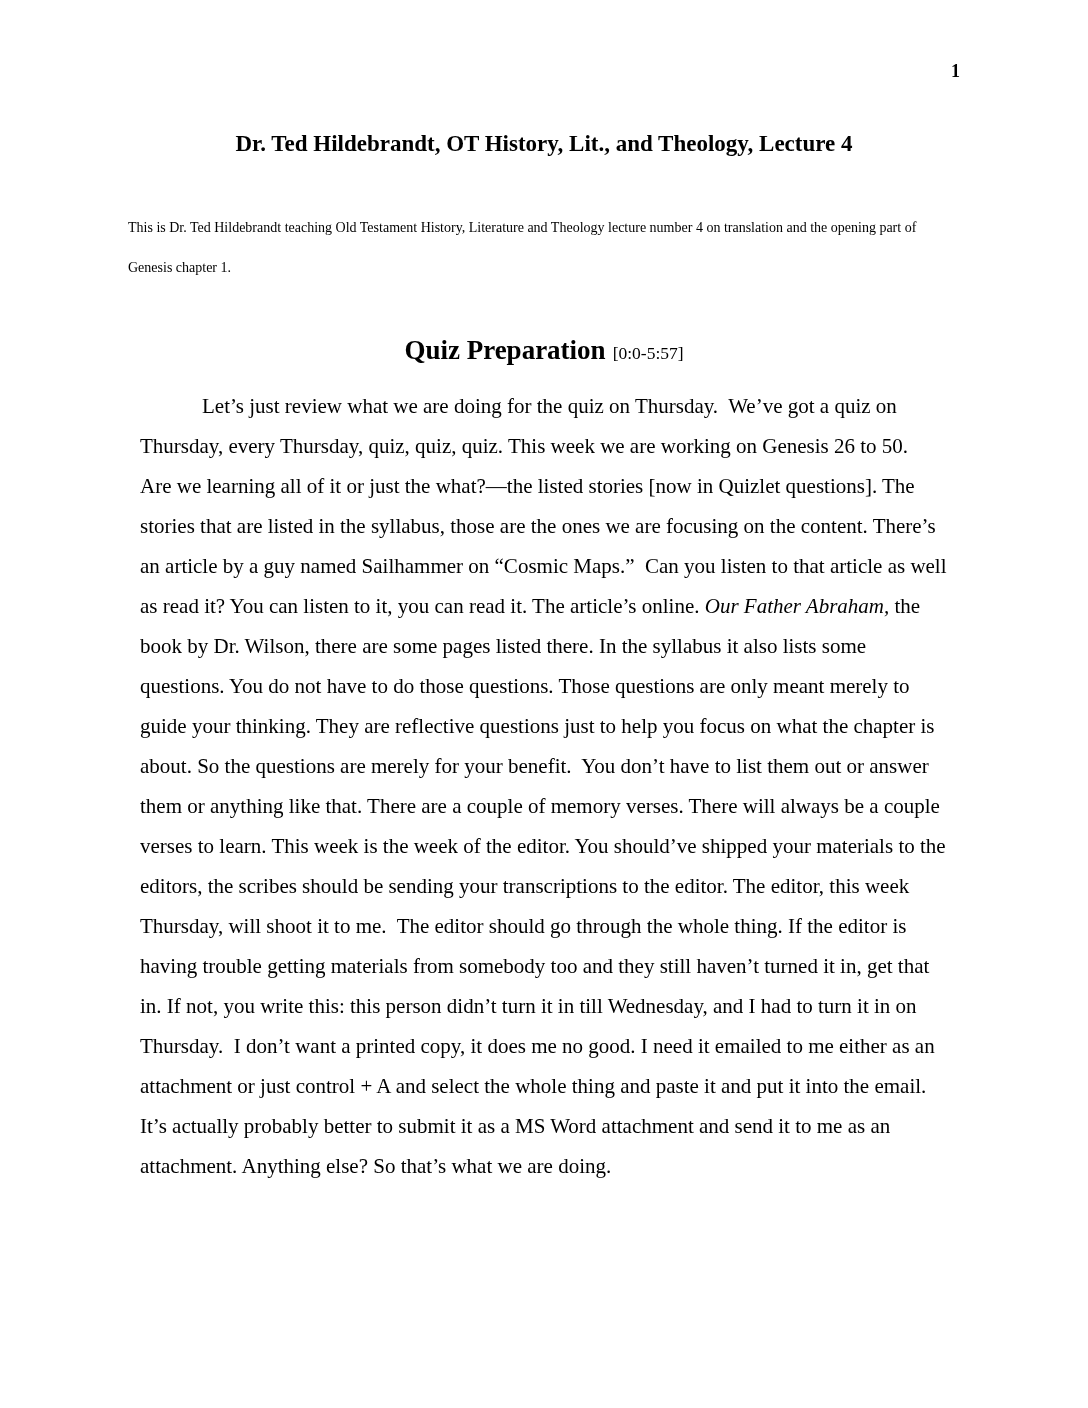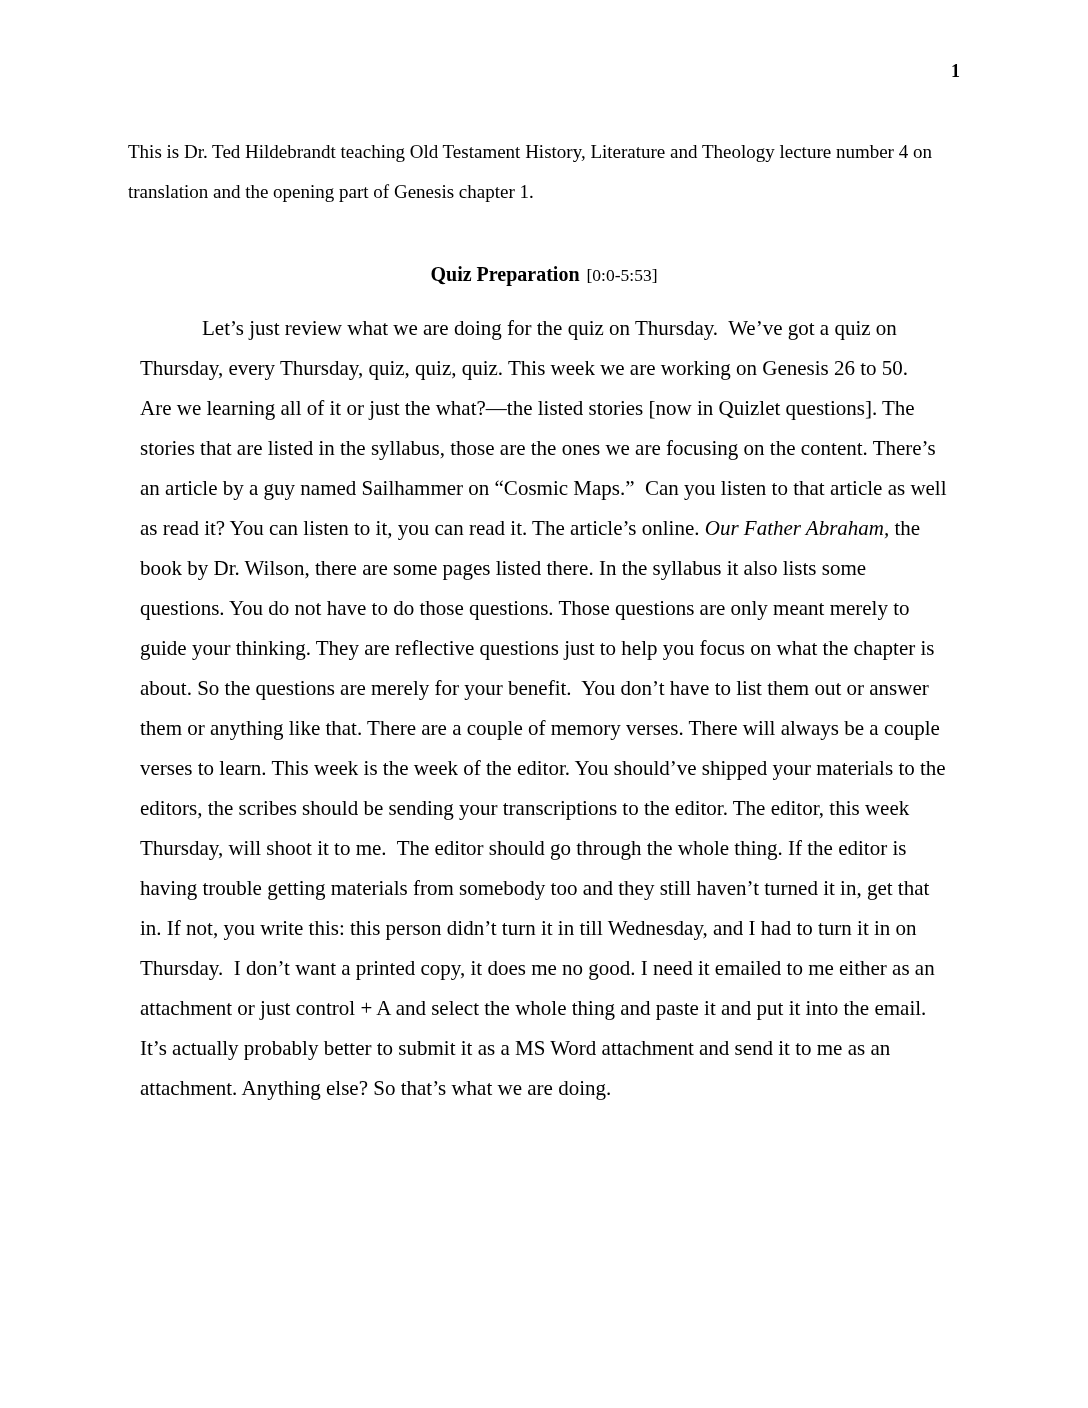--- a/index.html
+++ b/index.html
@@ -36,33 +36,33 @@
     font-weight: bold;
   }
   .copyright {
     margin-top: 12px;
     text-align: center;
     font-size: 17px;
     line-height: 22px;
   }
   .intro {
     margin: 48px 0 0 0;
-    font-size: 19px;
+    font-size: 14px;
     line-height: 40px;
     white-space: pre-wrap;
     text-align: left;
   }
   .section-heading {
     margin-top: 42px;
     text-align: center;
     line-height: 40px;
   }
   .section-heading .heading-bold {
     font-weight: bold;
-    font-size: 20px;
+    font-size: 27px;
   }
   .section-heading .timecode {
     font-size: 17.5px;
     margin-left: 7px;
   }
   .body-paragraph {
     margin: 12px;
     font-size: 21px;
     line-height: 40px;
     text-indent: 62px;
@@ -74,24 +74,25 @@
   }
 </style>
 </head>
 <body>
 
 <div class="page">
   <div class="content">
 
     <div class="page-number">1</div>
 
+    <h1 class="doc-title">Dr. Ted Hildebrandt, OT History, Lit., and Theology, Lecture 4</h1>
 
 
     <p class="intro">This is Dr. Ted Hildebrandt teaching Old Testament History, Literature and Theology lecture number 4 on translation and the opening part of Genesis chapter 1.</p>
 
     <div class="section-heading">
-      <span class="heading-bold">Quiz Preparation</span><span class="timecode">[0:0-5:53]</span>
+      <span class="heading-bold">Quiz Preparation</span><span class="timecode">[0:0-5:57]</span>
     </div>
 
     <p class="body-paragraph"><span>Let’s just review what we are doing for the quiz on Thursday.  We’ve got a quiz on Thursday, every Thursday, quiz, quiz, quiz. This week we are working on Genesis 26 to 50.  Are we learning all of it or just the what?—the listed stories [now in Quizlet questions]. The stories that are listed in the syllabus, those are the ones we are focusing on the content. There’s an article by a guy named Sailhammer on “Cosmic Maps.”  Can you listen to that article as well as read it? You can listen to it, you can read it. The article’s online. </span><em class="book-title">Our Father Abraham,</em><span> the book by Dr. Wilson, there are some pages listed there. In the syllabus it also lists some questions. You do not have to do those questions. Those questions are only meant merely to guide your thinking. They are reflective questions just to help you focus on what the chapter is about. So the questions are merely for your benefit.  You don’t have to list them out or answer them or anything like that. There are a couple of memory verses. There will always be a couple verses to learn. This week is the week of the editor. You should’ve shipped your materials to the editors, the scribes should be sending your transcriptions to the editor. The editor, this week Thursday, will shoot it to me.  The editor should go through the whole thing. If the editor is having trouble getting materials from somebody too and they still haven’t turned it in, get that in. If not, you write this: this person didn’t turn it in till Wednesday, and I had to turn it in on Thursday.  I don’t want a printed copy, it does me no good. I need it emailed to me either as an attachment or just control + A and select the whole thing and paste it and put it into the email. It’s actually probably better to submit it as a MS Word attachment and send it to me as an attachment. Anything else? So that’s what we are doing.</span></p>
 
   </div>
 </div>
 
 </body></html>

